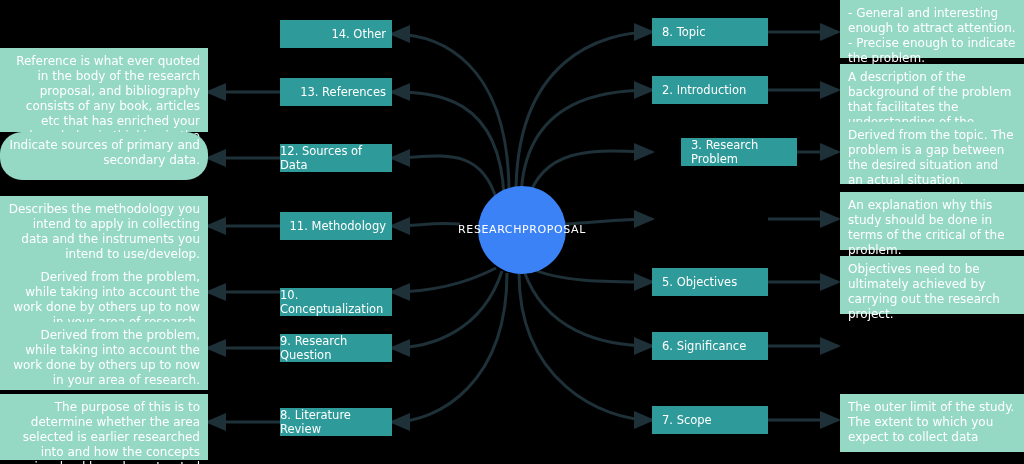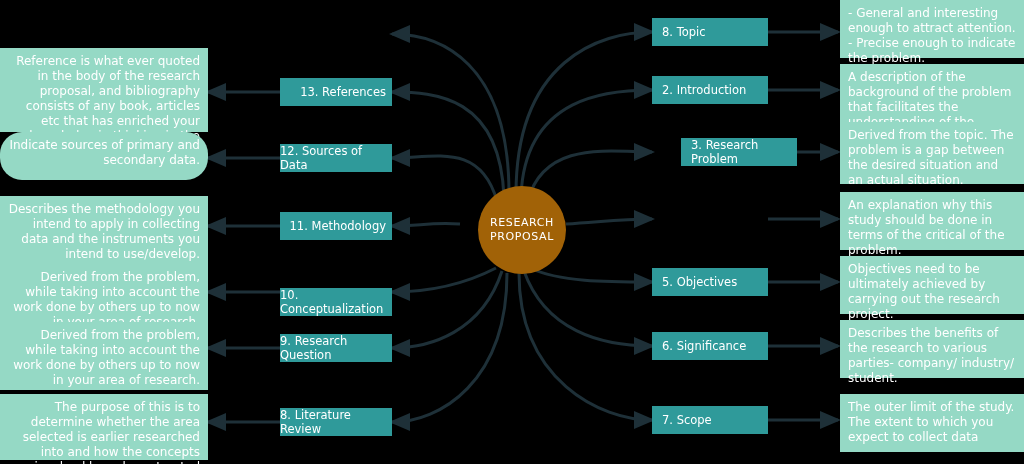--- a/index.html
+++ b/index.html
@@ -32,24 +32,24 @@
     padding:6px 8px;
     overflow:visible;
   }
   .desc.right{text-align:left;}
   .desc.left{text-align:right;}
   .center-circle{
     position:absolute;
     left:478px;top:186px;
     width:88px;height:88px;
     border-radius:50%;
-    background:#a16207;
+    background:#3b82f6;
     color:#ffffff;
     display:flex;
-    flex-direction:column;
+    flex-direction:row;
     align-items:center;
     justify-content:center;
     font-size:11px;
     letter-spacing:.6px;
     line-height:14px;
     text-align:center;
   }
 </style>
 </head>
 <body>
@@ -122,23 +122,25 @@
   <div class="node right" style="left:652px;top:406px;width:116px;height:28px;">
       <span>7. Scope</span>
     </div>
 
   <div class="desc right" style="left:840px;top:0px;width:184px;height:58px;white-space:pre-line;">- General and interesting enough to attract attention.
 - Precise enough to indicate the problem.</div>
   <div class="desc right" style="left:840px;top:64px;width:184px;height:58px;">A description of the background of the problem that facilitates the understanding of the problem.</div>
   <div class="desc right" style="left:840px;top:122px;width:184px;height:62px;">Derived from the topic. The problem is a gap between the desired situation and an actual situation.</div>
   <div class="desc right" style="left:840px;top:192px;width:184px;height:58px;">An explanation why this study should be done in terms of the critical of the problem.</div>
   <div class="desc right" style="left:840px;top:256px;width:184px;height:58px;">Objectives need to be ultimately achieved by carrying out the research project.</div>
-  <div class="desc right" style="left:840px;top:320px;width:184px;height:58px;">Describes the benefits of the research to various parties- company/ industry/ student.</div>
   <div class="desc right" style="left:840px;top:394px;width:184px;height:58px;">The outer limit of the study. The extent to which you expect to collect data</div>
 
+  <div class="node left" style="left:280px;top:20px;width:112px;height:28px;">
+      <span>14. Other</span>
+    </div>
   <div class="node left" style="left:280px;top:78px;width:112px;height:28px;">
       <span>13. References</span>
     </div>
   <div class="node left" style="left:280px;top:144px;width:112px;height:28px;">
       <span>12. Sources of Data</span>
     </div>
   <div class="node left" style="left:280px;top:212px;width:112px;height:28px;">
       <span>11. Methodology</span>
     </div>
   <div class="node left" style="left:280px;top:288px;width:112px;height:28px;">

